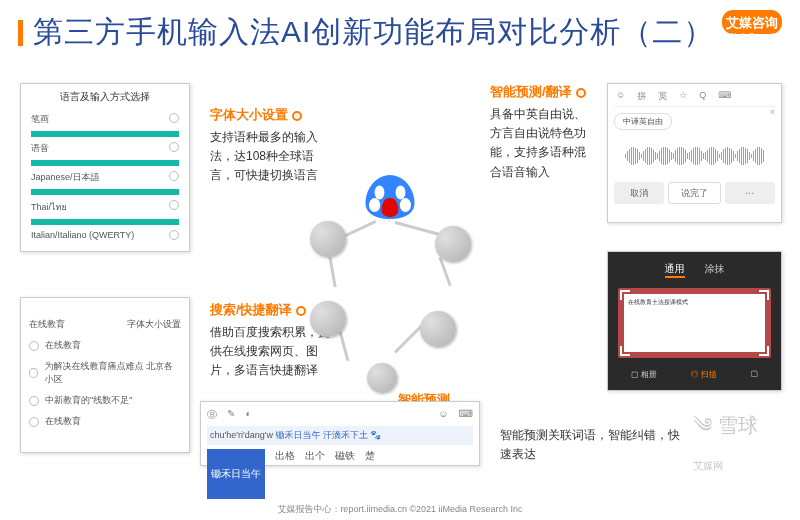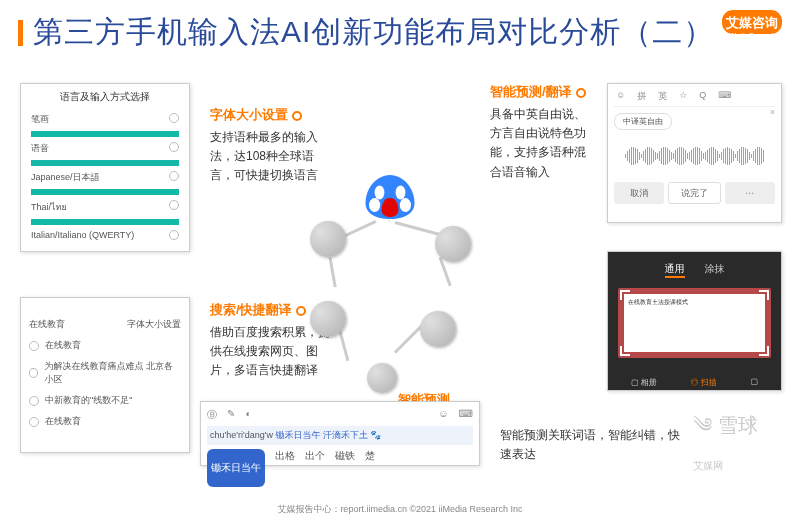--- a/index.html
+++ b/index.html
@@ -38,27 +38,27 @@
 .c-ocr{right:18px;top:190px;width:175px;height:140px;background:#2a2a2a;color:#ccc;padding:6px}
 .c-ocr .otabs{display:flex;gap:20px;justify-content:center;font-size:10px;padding:4px 0}
 .c-ocr .otabs .act{color:#fff;border-bottom:2px solid #ff7a00}
 .c-ocr .frame{background:#b54848;margin:6px 4px;height:70px;border-radius:2px;position:relative;padding:6px}
 .c-ocr .inner{background:#fff;height:100%;font-size:6px;color:#333;padding:4px}
 .c-ocr .corner{position:absolute;width:10px;height:10px;border:2px solid #fff}
 .c-ocr .tl{top:2px;left:2px;border-right:none;border-bottom:none}
 .c-ocr .tr{top:2px;right:2px;border-left:none;border-bottom:none}
 .c-ocr .bl{bottom:2px;left:2px;border-right:none;border-top:none}
 .c-ocr .br{bottom:2px;right:2px;border-left:none;border-top:none}
-.c-ocr .obtm{display:flex;justify-content:space-around;margin-top:19px;font-size:8px}
+.c-ocr .obtm{display:flex;justify-content:space-around;margin-top:11px;font-size:8px}
 .c-input{left:200px;bottom:35px;width:280px;height:65px;padding:4px 6px}
 .c-input .ibar{display:flex;gap:10px;font-size:10px;color:#888;padding:2px 0}
 .c-input .sug{background:#eef3fb;padding:3px;font-size:9px;margin:2px 0}
 .c-input .sug .hi{color:#3366cc}
 .c-input .cands{display:flex;gap:10px;font-size:10px;color:#555;padding:2px 0}
-.c-input .cands .sel{background:#3366cc;color:#fff;padding:12px 4px;border-radius:6px}
+.c-input .cands .sel{background:#3366cc;color:#fff;padding:18px 4px;border-radius:0}
 .baidu-logo{position:absolute;left:355px;top:110px;width:70px;height:50px}
 .baidu-logo svg{width:100%;height:100%}
 .node{position:absolute;width:36px;height:36px;border-radius:50%;background:radial-gradient(circle at 30% 30%,#e0e0e0,#b0b0b0);box-shadow:1px 1px 3px rgba(0,0,0,.3)}
 .n1{left:310px;top:160px}
 .n2{left:435px;top:165px}
 .n3{left:420px;top:250px}
 .n4{left:367px;top:302px;width:30px;height:30px}
 .n5{left:310px;top:240px}
 .connector{position:absolute;background:#ccc;height:3px;transform-origin:left center}
 .footer{position:absolute;bottom:4px;width:100%;text-align:center;font-size:9px;color:#888}

